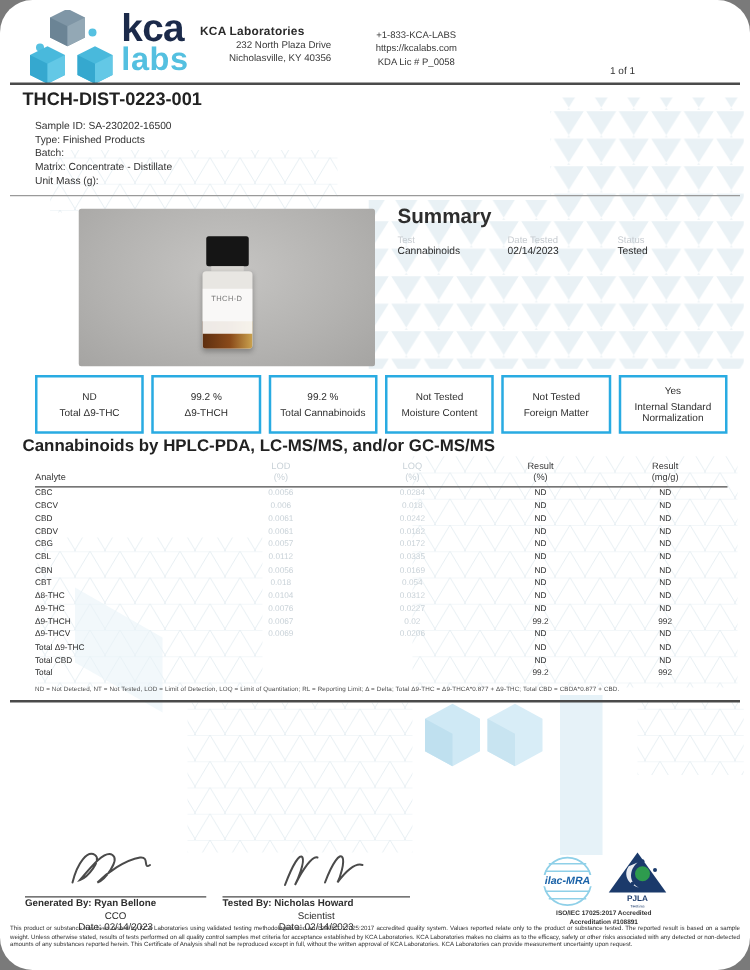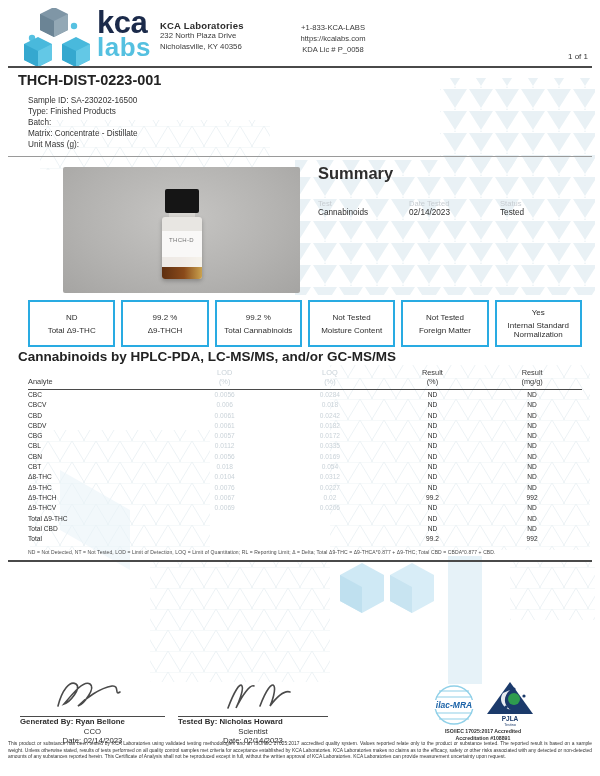--- a/index.html
+++ b/index.html
@@ -1,30 +1,31 @@
 <!DOCTYPE html>
 <html><head>
 <meta charset="utf-8">
 <style>
   html,body{margin:0;padding:0;background:#7a7a7a;}
   .page{
     position:relative;width:600px;height:776px;background:#ffffff;
     font-family:"Liberation Sans", sans-serif;color:#2b2b2b;overflow:hidden;
     margin:0 auto;
+    border-radius:26px;
   }
   .abs{position:absolute;}
   .wm{position:absolute;inset:0;z-index:0;pointer-events:none;}
   .z{position:absolute;z-index:2;}
 
   
   .lab-name{font-size:9.5px;font-weight:bold;letter-spacing:.2px;}
-  .addr{font-size:7.8px;line-height:10.5px;color:#3a3a3a;}
+  .addr{font-size:7.8px;line-height:10.5px;color:#3a3a3a;text-align:right;}
   .contact{font-size:7.6px;line-height:11px;color:#3a3a3a;}
   .coa-title{font-size:12.5px;color:#222;text-align:right;}
-  .page-count{font-size:8px;color:#333;text-align:right;}
+  .page-count{font-size:8px;color:#333;}
   .logo-kca{font-size:31px;font-weight:bold;color:#1b2a4a;letter-spacing:-0.5px;line-height:26px;}
   .logo-labs{font-size:26px;font-weight:bold;color:#54c0e0;letter-spacing:0.5px;line-height:22px;}
 
   .rule-thick{height:2px;background:#4a4a4a;}
   .rule-thin{height:1px;background:#9a9a9a;}
 
   .doc-title{font-size:14.5px;font-weight:bold;color:#222;}
   .info-line{font-size:8.2px;line-height:11px;color:#333;}
   .date-line{font-size:8.2px;line-height:11px;color:#333;}
 
@@ -162,21 +163,21 @@
       <div class="vial-neck"></div>
       <div class="vial-body">
         <div class="vial-liquid"></div>
         <div class="vial-label">THCH-D</div>
       </div>
     </div>
   </div>
 
   <div class="z" style="left:318px;top:164px;width:270px;">
     <div class="summary-h">Summary</div>
-    <div style="display:flex;margin-top:16px;justify-content:space-between;">
+    <div style="display:flex;margin-top:4px;">
       <div style="width:88px;">
         <div class="sum-label">Test</div>
         <div class="sum-value">Cannabinoids</div>
       </div>
       <div style="width:88px;">
         <div class="sum-label">Date Tested</div>
         <div class="sum-value">02/14/2023</div>
       </div>
       <div style="width:88px;">
         <div class="sum-label">Status</div>

